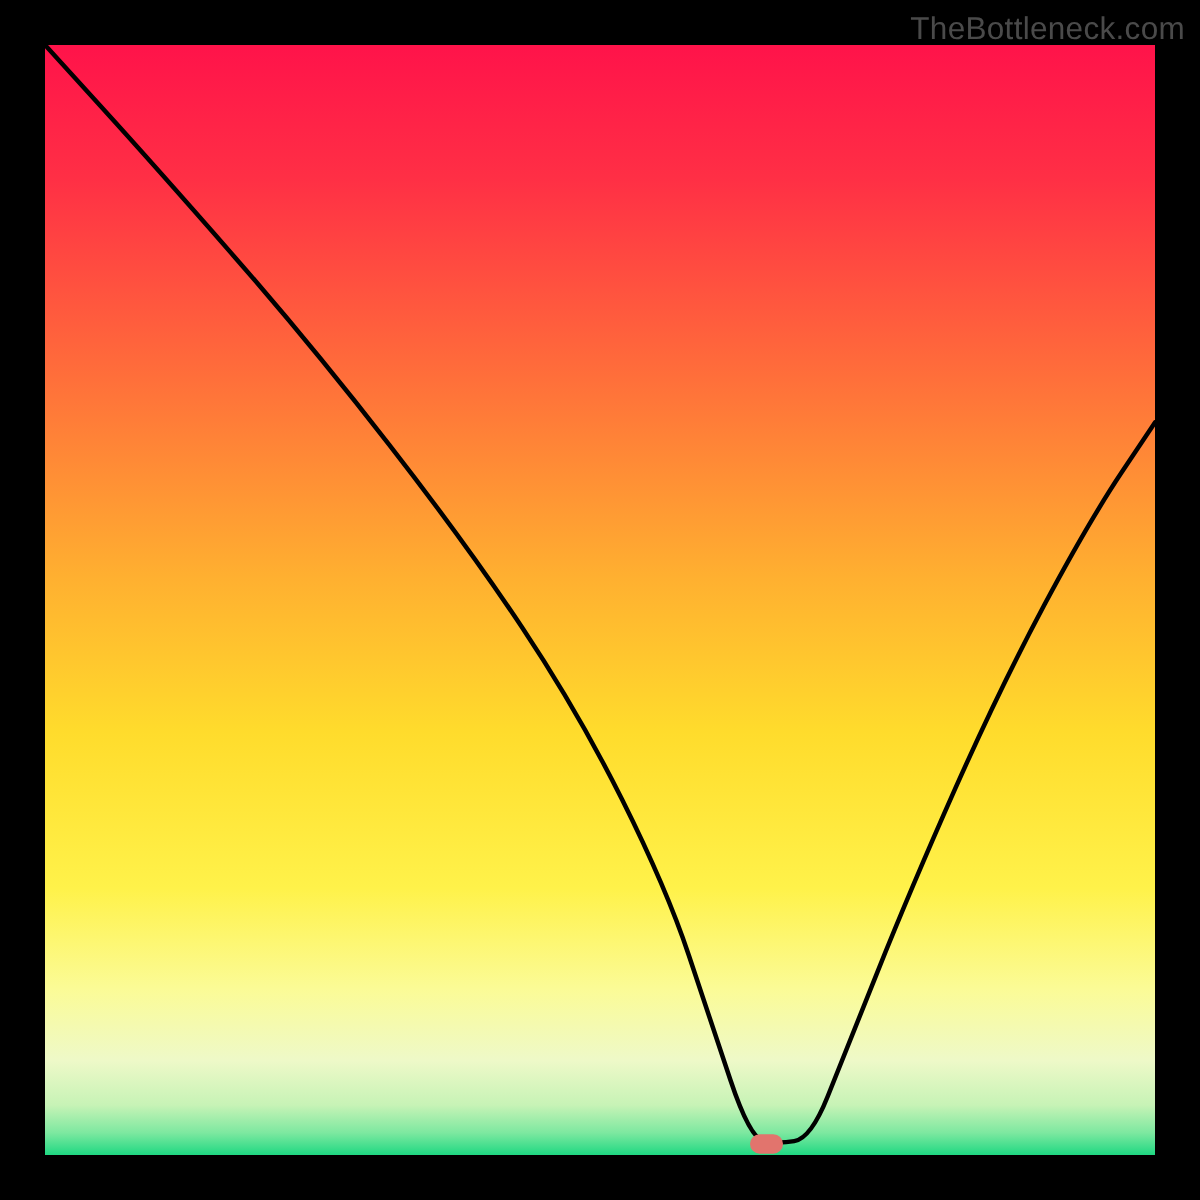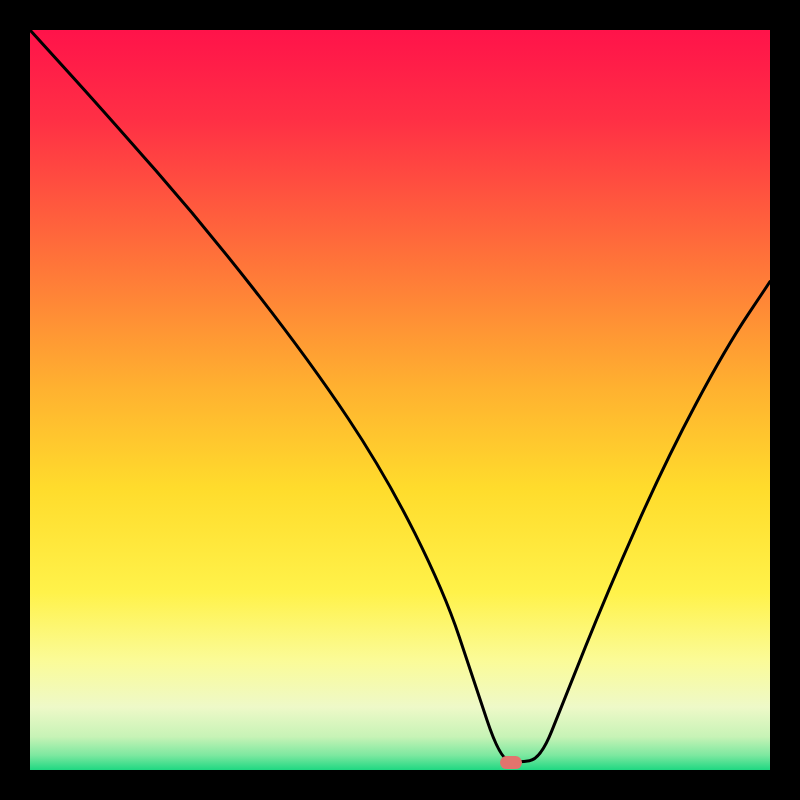--- a/index.html
+++ b/index.html
@@ -34,20 +34,21 @@
     top: 30px;
     width: 740px;
     height: 740px;
   }
   svg { display: block; }
 </style>
 </head>
 <body>
 
 <div class="container">
+  <div class="watermark">TheBottleneck.com</div>
   <div class="plot-area">
     <svg id="chart-svg" width="740" height="740" viewBox="0 0 740 740">
         <defs>
           <linearGradient id="bg-grad" x1="0" y1="0" x2="0" y2="1">
             <stop offset="0%" stop-color="#ff134a"></stop>
             <stop offset="12%" stop-color="#ff2f45"></stop>
             <stop offset="30%" stop-color="#ff6f3a"></stop>
             <stop offset="48%" stop-color="#ffb030"></stop>
             <stop offset="62%" stop-color="#ffdc2c"></stop>
             <stop offset="76%" stop-color="#fff24a"></stop>

